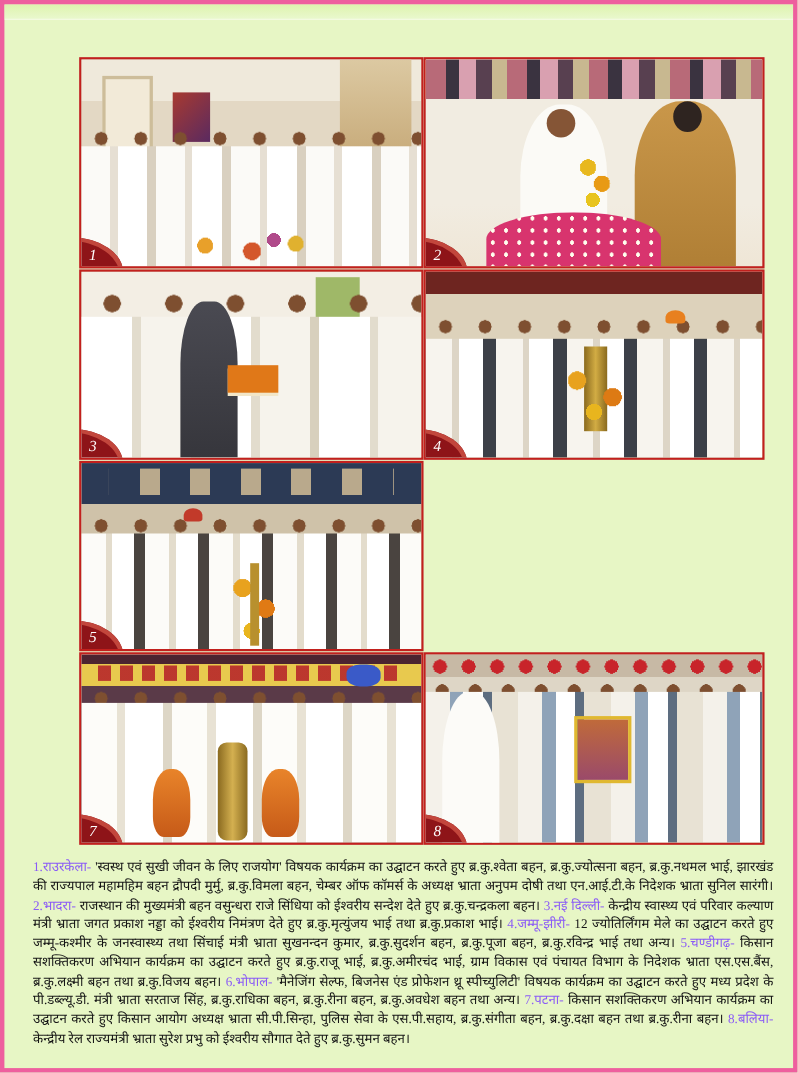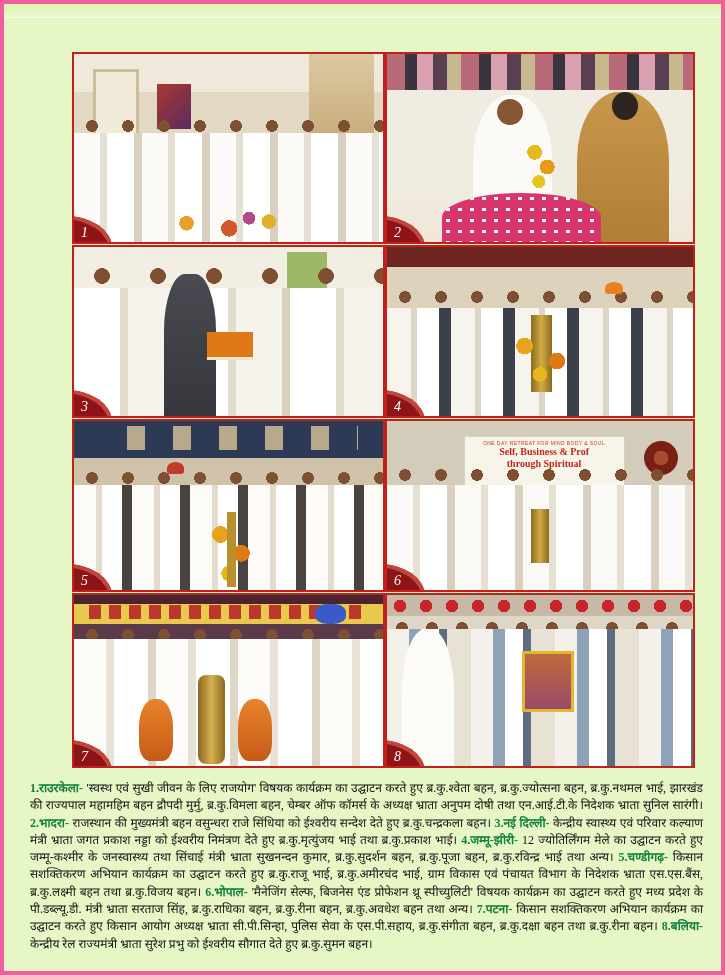--- a/index.html
+++ b/index.html
@@ -128,21 +128,21 @@
         background-image:radial-gradient(circle 7px at 50% 50%,#c8242a 90%,transparent 91%);background-size:26px 22px;}
   .ph8 .heads{top:15%;background-size:30px 14px;}
   .ph8 .crowd{height:80%;
         background:repeating-linear-gradient(90deg,#f4f1ea 0 22px,#8fa3b8 22px 34px,#ffffff 34px 52px,#5d6d80 52px 60px,#e8e2d4 60px 84px);}
   .ph8 .o-white{left:5%;top:20%;width:17%;height:82%;background:#fcfbf8;border-radius:45% 45% 0 0;}
   .ph8 .o-frame{left:44%;top:33%;width:15%;height:32%;background:linear-gradient(#c06a3a,#9a4a6a);border:3px solid #e0b830;}
 
   
   .caption{position:absolute;left:26px;top:764px;width:673px;
            font-size:12px;line-height:17.3px;text-align:justify;color:#151515;}
-  .caption b{font-weight:bold;color:#15803d;}
+  .caption b{font-weight:normal;color:#8b5cf6;}
 </style>
 </head>
 <body>
 
 <div class="page">
   <div class="topband"></div>
 
   <div class="photo ph1">
     <div class="bg"></div>
     <div class="ov o-door"></div>
@@ -199,35 +199,20 @@
     <div class="ov o-portraits"></div>
     <div class="heads"></div>
     <div class="crowd"></div>
     <div class="ov o-turban"></div>
     <div class="ov o-lampgarl"></div>
     <div class="num">
         <span>5</span>
       </div>
   </div>
 
-  <div class="photo ph6">
-    <div class="bg"></div>
-    <div class="ov o-banner">
-      <div class="b1">ONE DAY RETREAT FOR MIND BODY &amp; SOUL</div>
-      <div class="b2">Self, Business &amp; Prof</div>
-      <div class="b3">through Spiritual</div>
-    </div>
-    <div class="ov o-logo"></div>
-    <div class="heads"></div>
-    <div class="crowd"></div>
-    <div class="ov o-lamp"></div>
-    <div class="num">
-        <span>6</span>
-      </div>
-  </div>
 
   <div class="photo ph7">
     <div class="bg"></div>
     <div class="ov o-bannertext"></div>
     <div class="ov o-blue"></div>
     <div class="heads"></div>
     <div class="crowd"></div>
     <div class="ov o-pot1"></div>
     <div class="ov o-brass"></div>
     <div class="ov o-pot2"></div>

